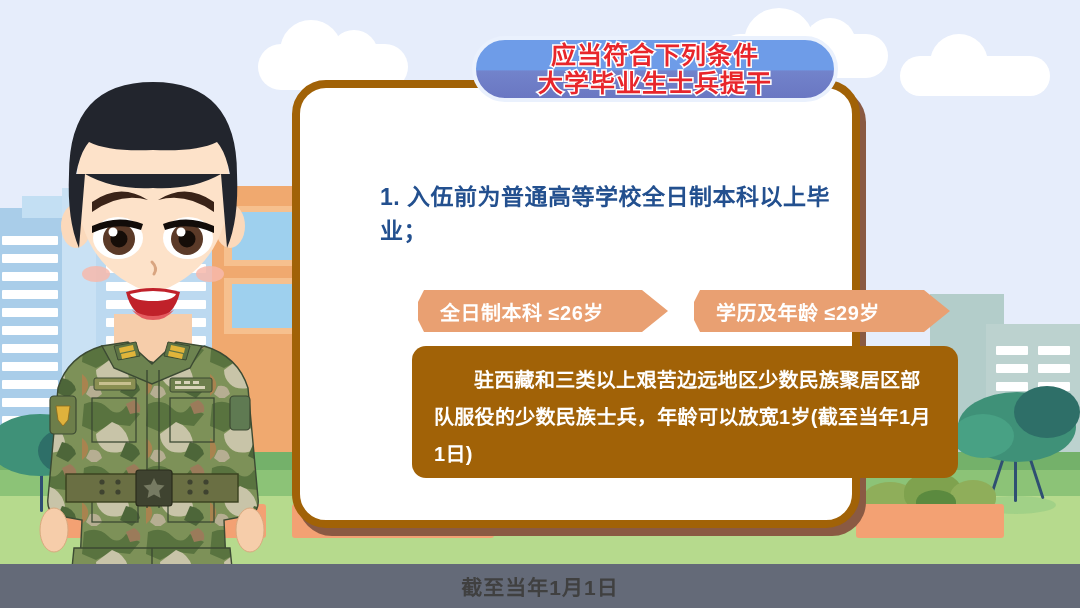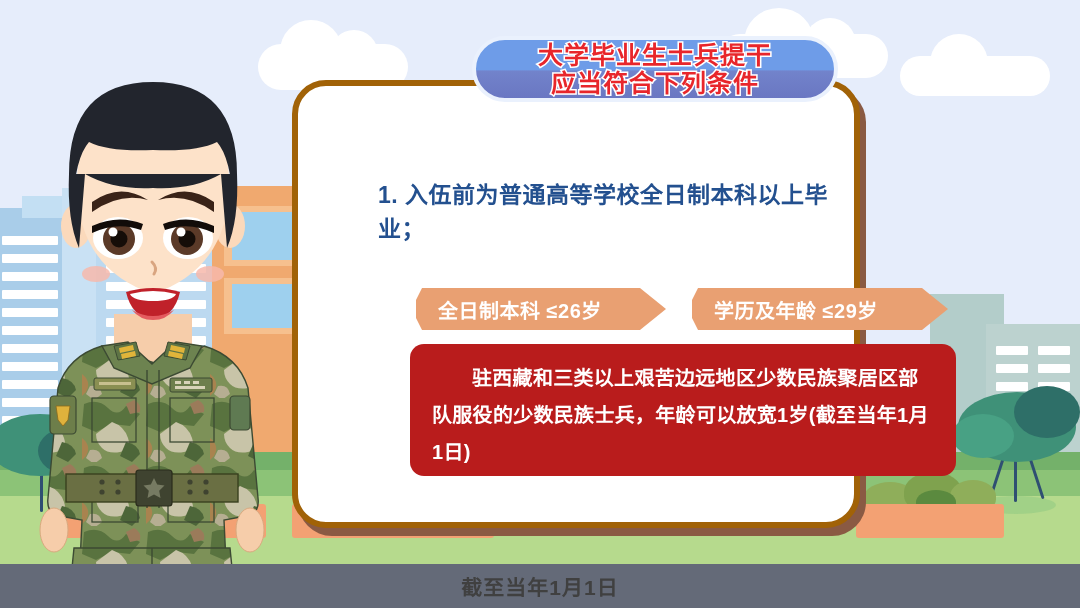--- a/index.html
+++ b/index.html
@@ -49,21 +49,21 @@
   .tree .trunkline{position:absolute;background:#2f4f72;width:3px;border-radius:2px;}
   .tree .shadow{position:absolute;background:#9fcf86;border-radius:50%;opacity:.9;}
 
   
   .char{position:absolute;left:18px;top:78px;width:270px;height:530px;}
 
   
   .card{
     position:absolute;left:292px;top:80px;width:568px;height:448px;
     background:#ffffff;border-radius:34px;
-    border:6px solid #a16207;
+    border:8px solid #a16207;
     box-sizing:border-box;
     box-shadow:6px 8px 0 0 #8a5a43;
   }
   .card-inner{position:absolute;left:0;top:0;width:100%;height:100%;}
 
   
   .banner{
     position:absolute;left:472px;top:36px;width:366px;height:66px;
     border-radius:33px;
     background:linear-gradient(180deg,#6e9ce8 0%,#6e9ce8 52%,#7283cb 53%,#6a77c2 100%);
@@ -95,21 +95,21 @@
   .badge.b1{left:118px;top:202px;width:250px;
     clip-path:polygon(0 12px,0 30px,6px 42px,224px 42px,250px 21px,224px 0,6px 0,0 12px);
     border-radius:6px 0 0 6px;}
   .badge.b2{left:394px;top:202px;width:256px;
     clip-path:polygon(0 12px,0 30px,6px 42px,230px 42px,256px 21px,230px 0,6px 0,0 12px);
     border-radius:6px 0 0 6px;}
 
   
   .infobox{
     position:absolute;left:112px;top:258px;width:546px;height:132px;
-    background:#b91c1c;border-radius:14px;
+    background:#a16207;border-radius:14px;
     box-sizing:border-box;padding:16px 22px 8px 22px;
     color:#ffffff;font-weight:700;font-size:20px;line-height:37px;
     text-indent:40px;letter-spacing:.3px;
   }
 </style>
 </head>
 <body>
 
 <div class="stage">
 
@@ -338,20 +338,20 @@
 
       <div class="badge b1">全日制本科 ≤26岁</div>
       <div class="badge b2">学历及年龄 ≤29岁</div>
 
       <div class="infobox">驻西藏和三类以上艰苦边远地区少数民族聚居区部队服役的少数民族士兵，年龄可以放宽1岁(截至当年1月1日)</div>
 
     </div>
   </div>
 
   <div class="banner">
+    <div class="banner-line">应当符合下列条件</div>
     <div class="banner-line">大学毕业生士兵提干</div>
-    <div class="banner-line">应当符合下列条件</div>
   </div>
 
   <div class="bottombar"></div>
   <div class="bottom-caption">截至当年1月1日</div>
 
 </div>
 
 </body></html>

